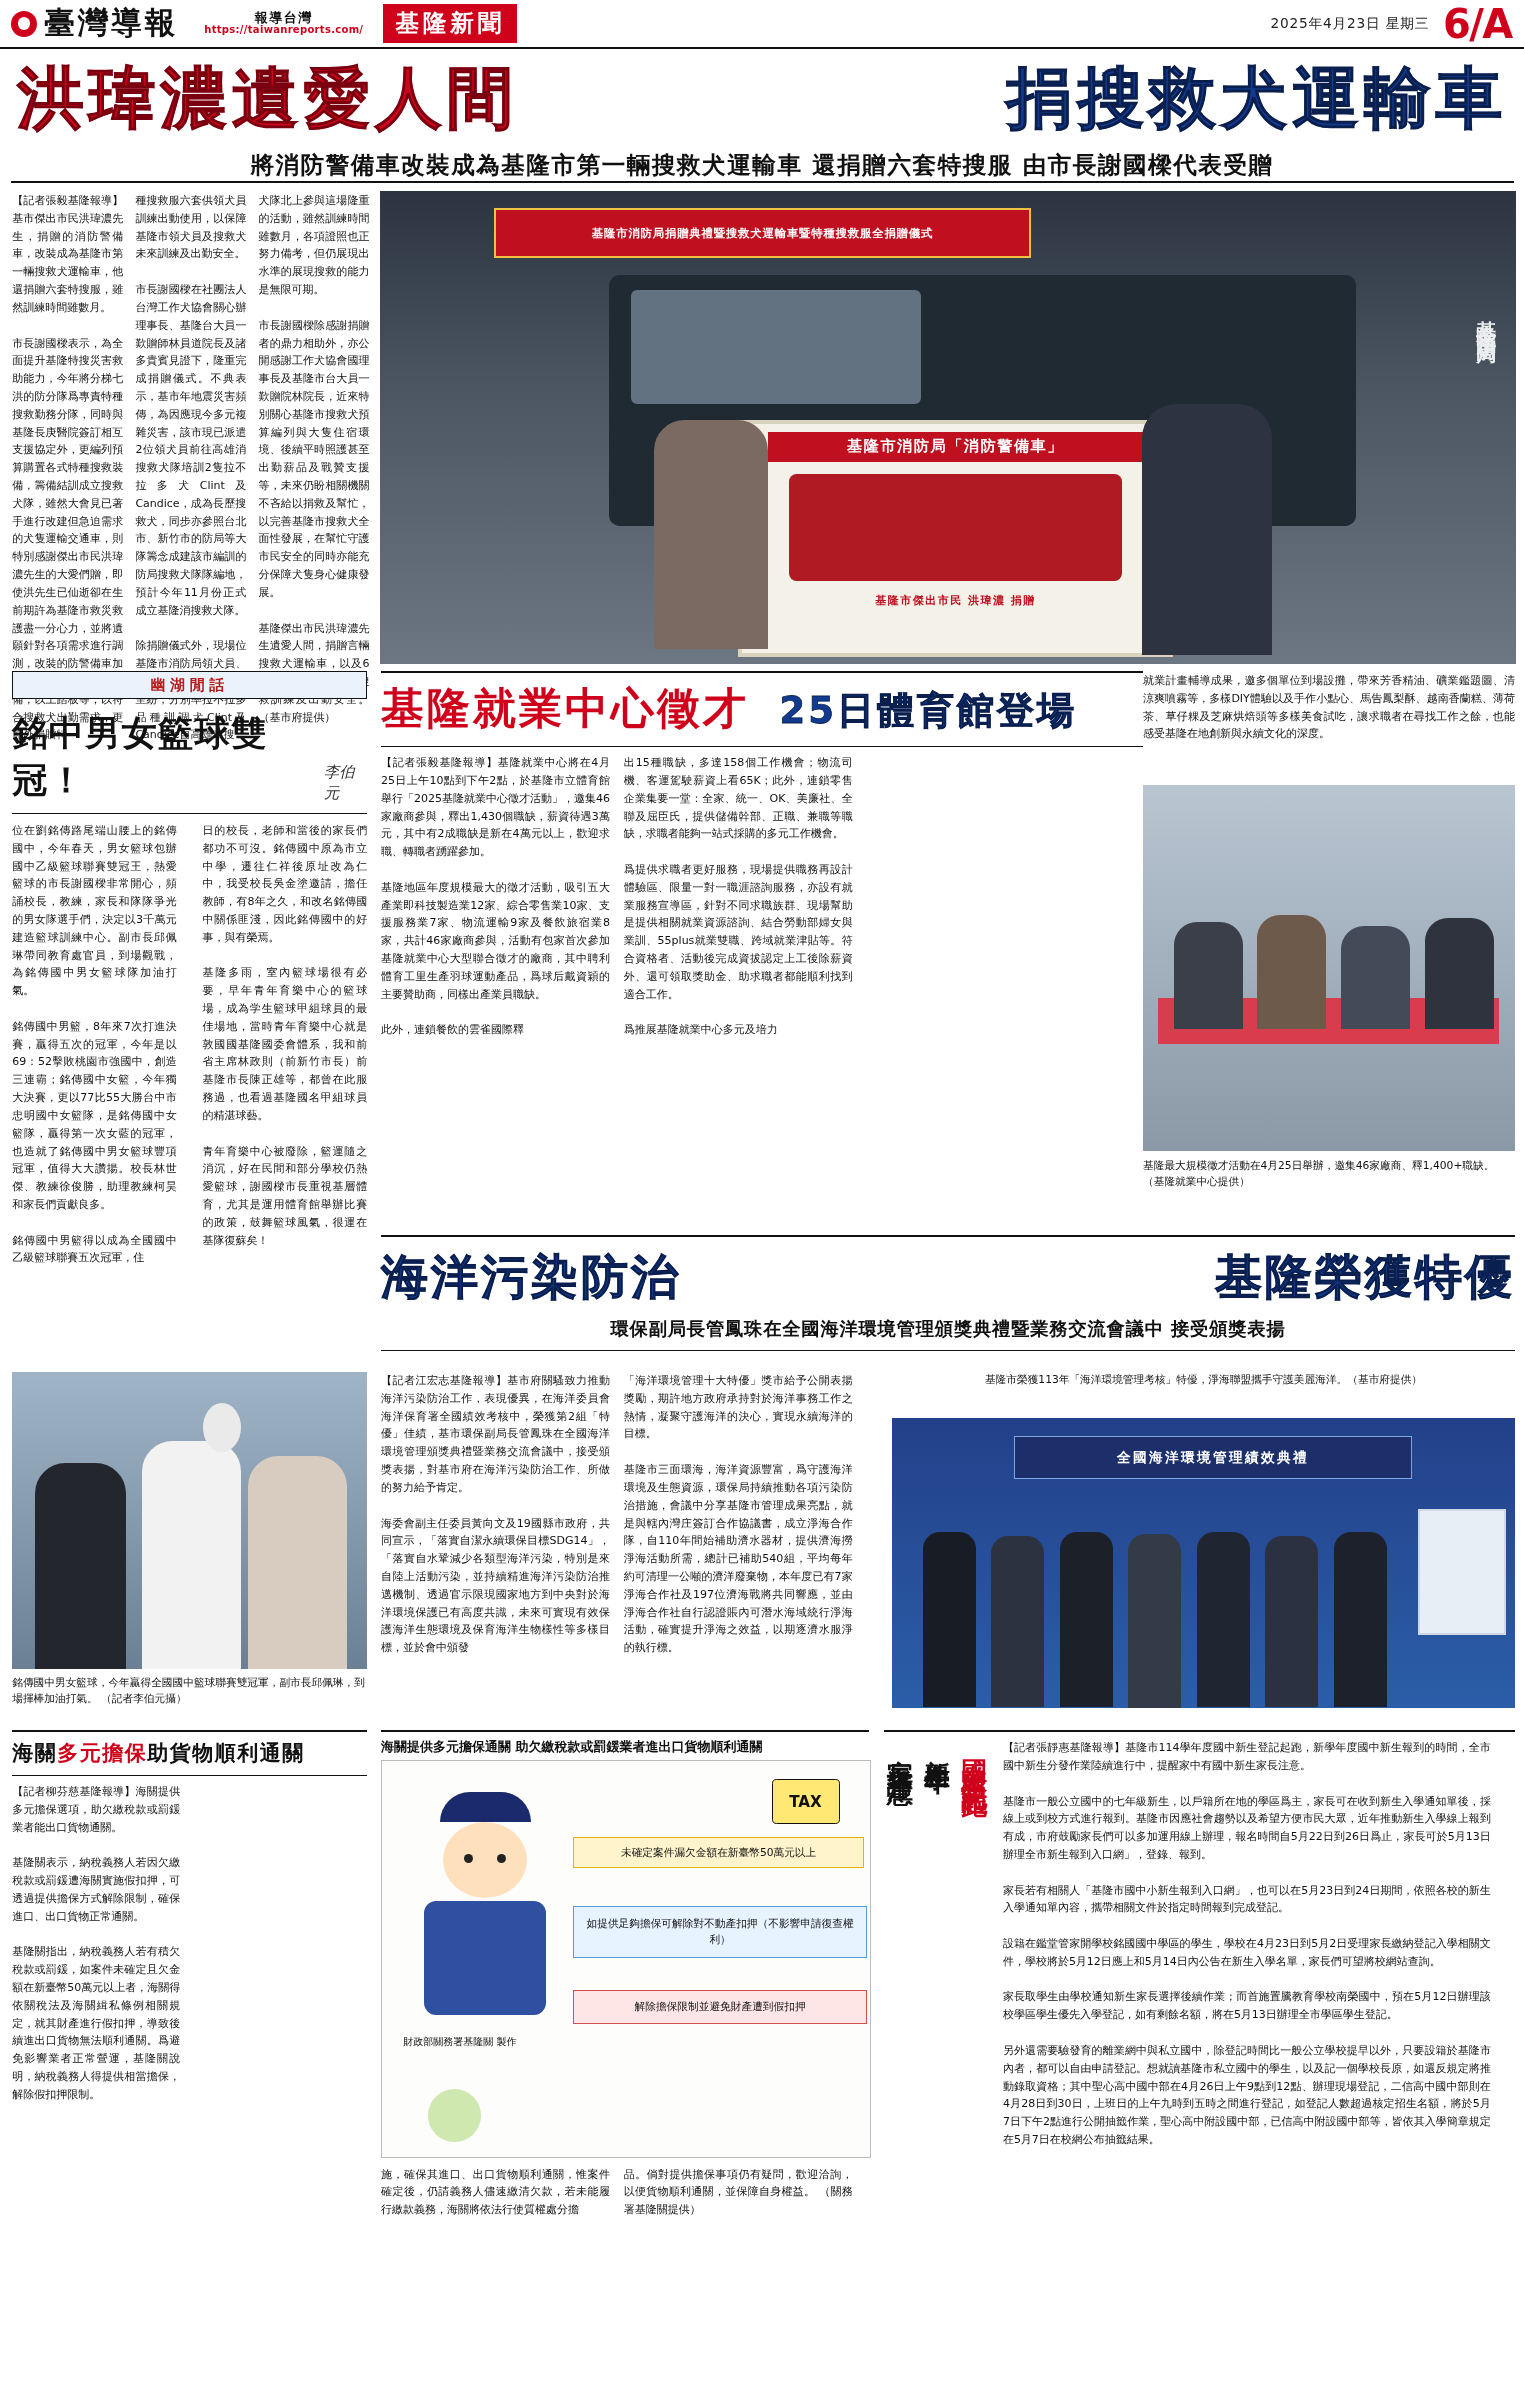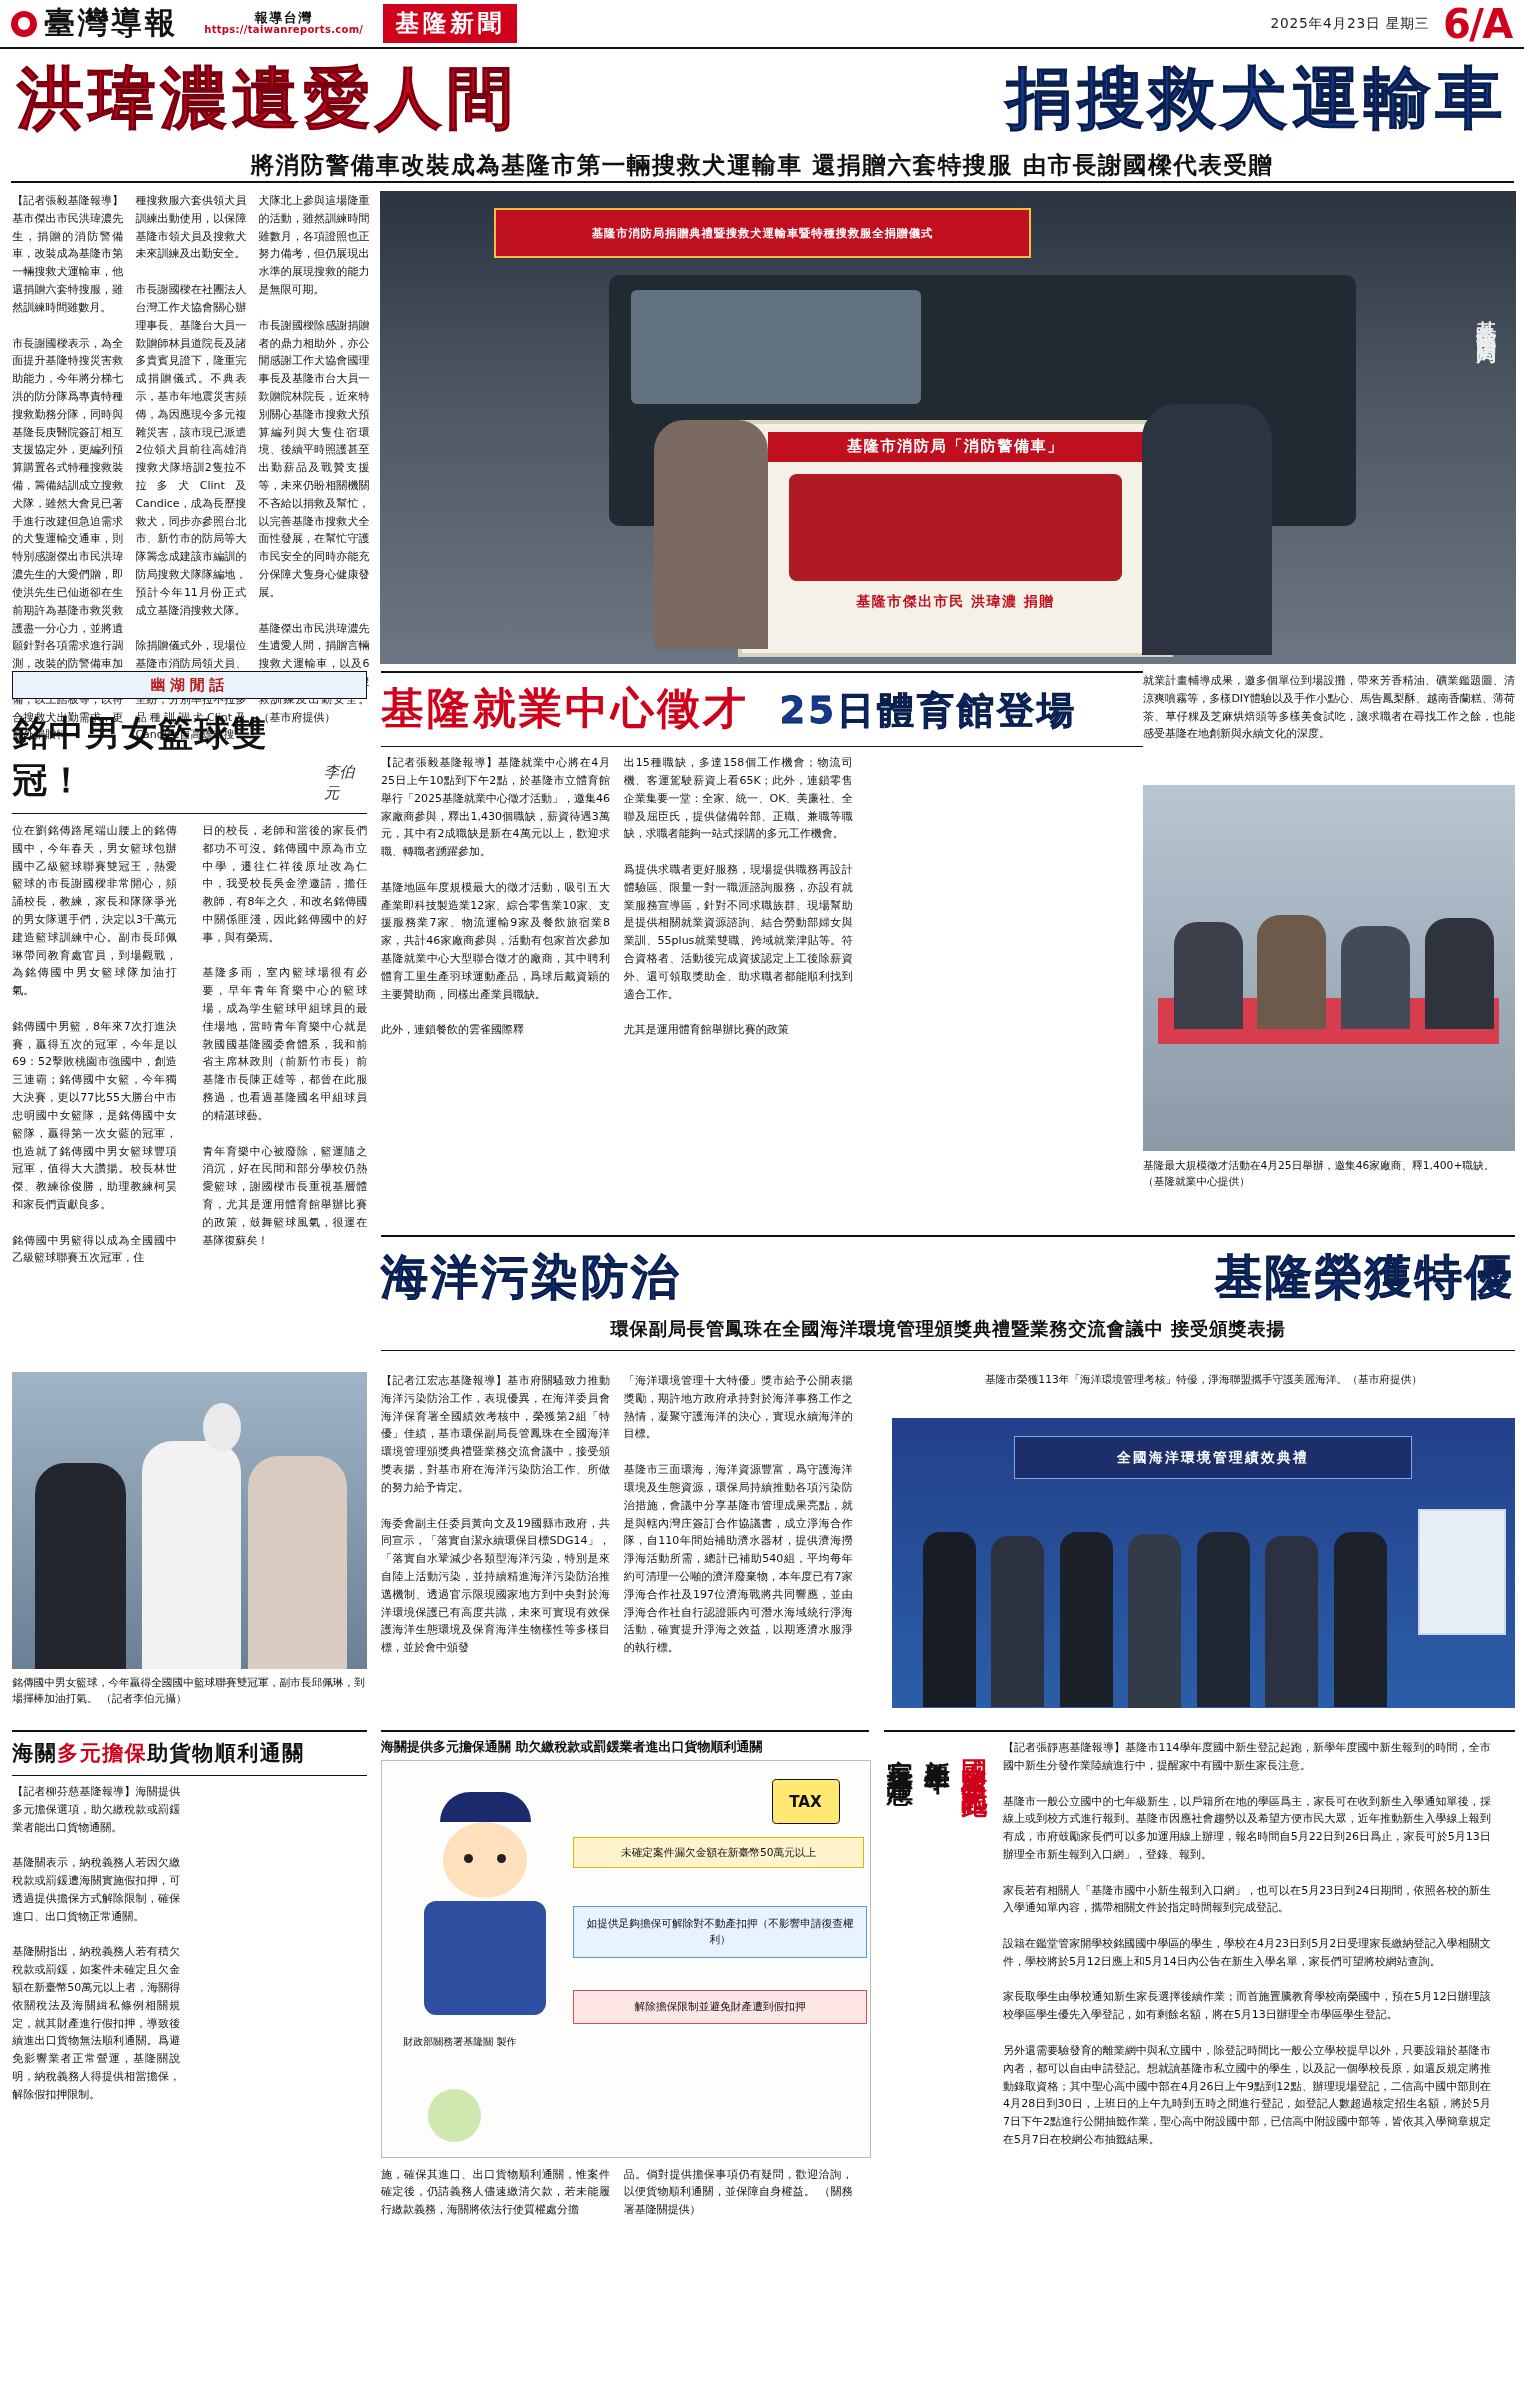--- a/index.html
+++ b/index.html
@@ -107,21 +107,21 @@
 
     <div style="position:absolute;left:229px;top:84px;width:747px;height:251px;background:#1f2a33;border-radius:10.7px;"></div>
     <div style="position:absolute;left:251px;top:99px;width:290px;height:114px;background:#8fa3b5;border-radius:6.1px;opacity:.6;"></div>
 
     <div style="position:absolute;left:358px;top:229px;width:427px;height:229px;background:#f4f1e8;border:4.6px solid #d9d2bd;">
       <div style="margin:7.6px auto 0;width:88%;height:30.5px;background:#c01020;display:flex;align-items:center;justify-content:center;">
         <span style="color:#fff;font-size:15.2px;font-weight:bold;letter-spacing:1.5px;">基隆市消防局「消防警備車」</span>
       </div>
       <div style="margin:12.2px auto;width:78%;height:107px;background:#b01a22;border-radius:7.6px;"></div>
       <div style="text-align:center;">
-        <span style="color:#c01020;font-size:14px;font-weight:bold;letter-spacing:1.5px;">基隆市傑出市民  洪瑋濃  捐贈</span>
+        <span style="color:#c01020;font-size:11px;font-weight:bold;letter-spacing:1.5px;">基隆市傑出市民  洪瑋濃  捐贈</span>
       </div>
     </div>
 
     <div style="position:absolute;left:274px;top:229px;width:114px;height:229px;background:#7b6a62;border-radius:30.5px 30.5px 0 0;"></div>
     <div style="position:absolute;left:762px;top:213px;width:130px;height:251px;background:#2d3340;border-radius:34px 34px 0 0;"></div>
 
     <div style="position:absolute;right:15.2px;top:114px;writing-mode:vertical-rl;text-orientation:upright;color:#fff;font-size:20px;letter-spacing:4.6px;font-weight:bold;opacity:.9;">基隆市消防局</div>
   </div>
 
   <div class="colbox" style="left:12.2px;top:671px;width:355px;">
@@ -208,21 +208,21 @@
     <div style="display:flex;gap:13.7px;">
       <div style="width:229px;font-size:11px;line-height:1.62;text-align:justify;white-space:pre-wrap;">【記者張毅基隆報導】基隆就業中心將在4月25日上午10點到下午2點，於基隆市立體育館舉行「2025基隆就業中心徵才活動」，邀集46家廠商參與，釋出1,430個職缺，薪資待遇3萬元，其中有2成職缺是新在4萬元以上，歡迎求職、轉職者踴躍參加。
 
 基隆地區年度規模最大的徵才活動，吸引五大產業即科技製造業12家、綜合零售業10家、支援服務業7家、物流運輸9家及餐飲旅宿業8家，共計46家廠商參與，活動有包家首次參加基隆就業中心大型聯合徵才的廠商，其中聘利體育工里生產羽球運動產品，爲球后戴資穎的主要贊助商，同樣出產業員職缺。
 
 此外，連鎖餐飲的雲雀國際釋</div>
       <div style="width:229px;font-size:11px;line-height:1.62;text-align:justify;white-space:pre-wrap;">出15種職缺，多達158個工作機會；物流司機、客運駕駛薪資上看65K；此外，連鎖零售企業集要一堂：全家、統一、OK、美廉社、全聯及屈臣氏，提供儲備幹部、正職、兼職等職缺，求職者能夠一站式採購的多元工作機會。
 
 爲提供求職者更好服務，現場提供職務再設計體驗區、限量一對一職涯諮詢服務，亦設有就業服務宣導區，針對不同求職族群、現場幫助是提供相關就業資源諮詢、結合勞動部婦女與業訓、55plus就業雙職、跨域就業津貼等。符合資格者、活動後完成資拔認定上工後除薪資外、還可領取獎助金、助求職者都能順利找到適合工作。
 
-尤其是運用體育館舉辦比賽的政策</div>
+爲推展基隆就業中心多元及培力</div>
     </div>
   </div>
 
   <div class="colbox" style="left:1143px;top:672px;width:372px;font-size:11px;line-height:1.62;text-align:justify;">就業計畫輔導成果，邀多個單位到場設攤，帶來芳香精油、礦業鑑題圖、清涼爽噴霧等，多樣DIY體驗以及手作小點心、馬告鳳梨酥、越南香蘭糕、薄荷茶、草仔粿及芝麻烘焙頭等多樣美食試吃，讓求職者在尋找工作之餘，也能感受基隆在地創新與永續文化的深度。</div>
 
   <div class="photo" style="left:1143px;top:785px;width:372px;height:366px;background:linear-gradient(#b9c6d2,#8b98a6);">
     <div style="position:absolute;left:15.2px;top:213px;width:341px;height:46px;background:#d83d4d;"></div>
     <div style="position:absolute;left:30.5px;top:137px;width:69px;height:107px;background:#3a3f4a;border-radius:23px 23px 0 0;"></div>
     <div style="position:absolute;left:114px;top:130px;width:69px;height:114px;background:#6e5a4a;border-radius:23px 23px 0 0;"></div>
     <div style="position:absolute;left:198px;top:141px;width:69px;height:103px;background:#444b58;border-radius:23px 23px 0 0;"></div>

